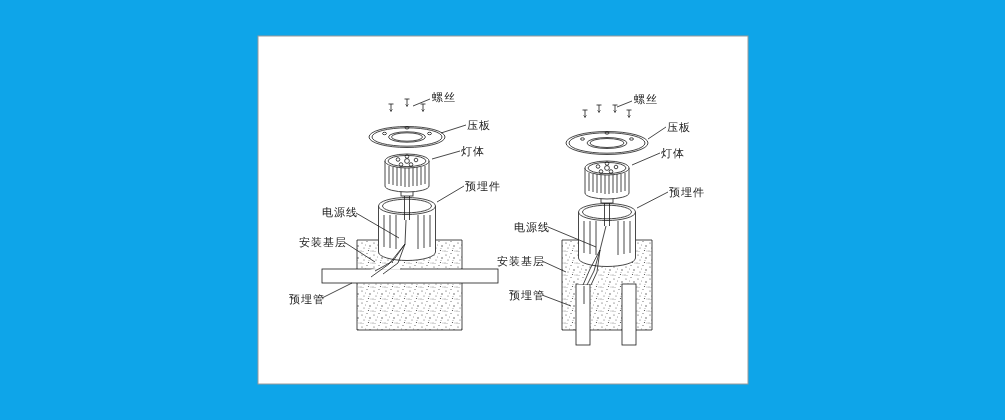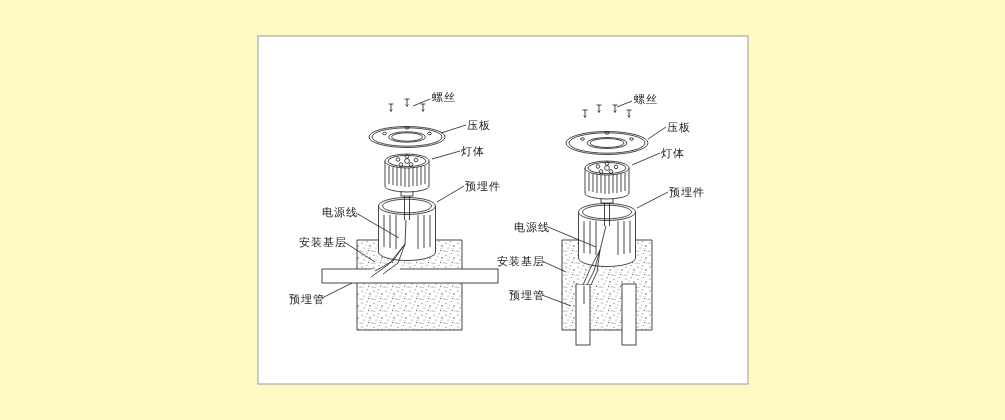--- a/index.html
+++ b/index.html
@@ -1,17 +1,17 @@
 <!DOCTYPE html>
 <html><head>
 <meta charset="utf-8">
 <style>
   html,body{margin:0;padding:0;background:#ffffff;}
   .canvas{
-    position:relative;width:1005px;height:420px;background:#fef9c3;
+    position:relative;width:1005px;height:420px;background:#0ea5e9;
     font-family:"DejaVu Sans", sans-serif;overflow:hidden;
   }
   svg{position:absolute;left:0;top:0;}
   svg text{font-size:11px;fill:#1a1a1a;letter-spacing:1px;}
   .ln{stroke:#1a1a1a;stroke-width:0.8;fill:none;}
   .wh{fill:#ffffff;stroke:#1a1a1a;stroke-width:0.8;}
   .frame{fill:#ffffff;stroke:#9a9a9a;stroke-width:1;}
 </style>
 </head>
 <body>

